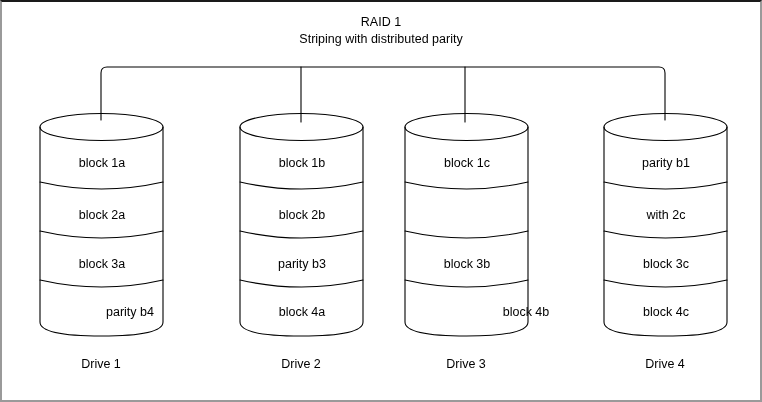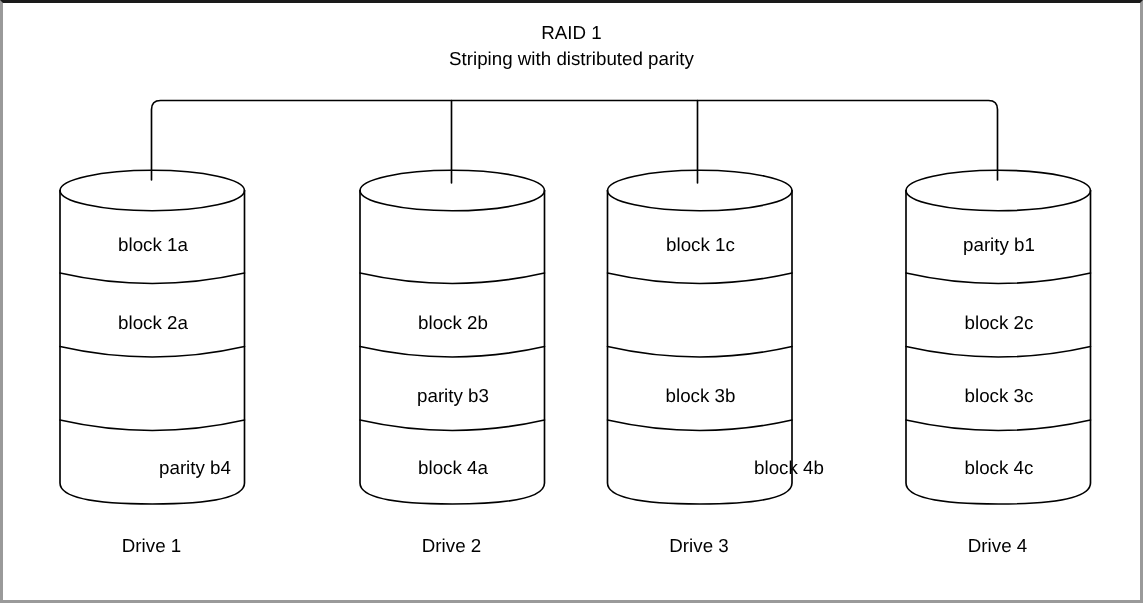--- a/index.html
+++ b/index.html
@@ -112,32 +112,34 @@
     </g>
   </svg>
 
   <div class="title-block">
     <span class="title-line">RAID 1</span>
     <span class="title-line">Striping with distributed parity</span>
   </div>
 
   <div class="block-label" style="left:40px;  top:155px;">block 1a</div>
   <div class="block-label" style="left:40px;  top:207px;">block 2a</div>
+  <div class="block-label" style="left:40px;  top:256px;">block 3a</div>
   <div class="block-label" style="left:40px;  top:304px;margin-left:28px;">parity b4</div>
 
+  <div class="block-label" style="left:240px; top:155px;">block 1b</div>
   <div class="block-label" style="left:240px; top:207px;">block 2b</div>
   <div class="block-label" style="left:240px; top:256px;">parity b3</div>
   <div class="block-label" style="left:240px; top:304px;">block 4a</div>
 
   <div class="block-label" style="left:405px; top:155px;">block 1c</div>
   <div class="block-label" style="left:405px; top:256px;">block 3b</div>
   <div class="block-label" style="left:417px; top:304px;margin-left:47px;">block 4b</div>
 
   <div class="block-label" style="left:604px; top:155px;">parity b1</div>
-  <div class="block-label" style="left:604px; top:207px;">block 2c</div>
+  <div class="block-label" style="left:604px; top:207px;">with 2c</div>
   <div class="block-label" style="left:604px; top:256px;">block 3c</div>
   <div class="block-label" style="left:604px; top:304px;">block 4c</div>
 
   <div class="drive-label" style="left:21px;">Drive 1</div>
   <div class="drive-label" style="left:221px;">Drive 2</div>
   <div class="drive-label" style="left:386px;">Drive 3</div>
   <div class="drive-label" style="left:585px;">Drive 4</div>
 
   <div id="frame"></div>
 </div>

